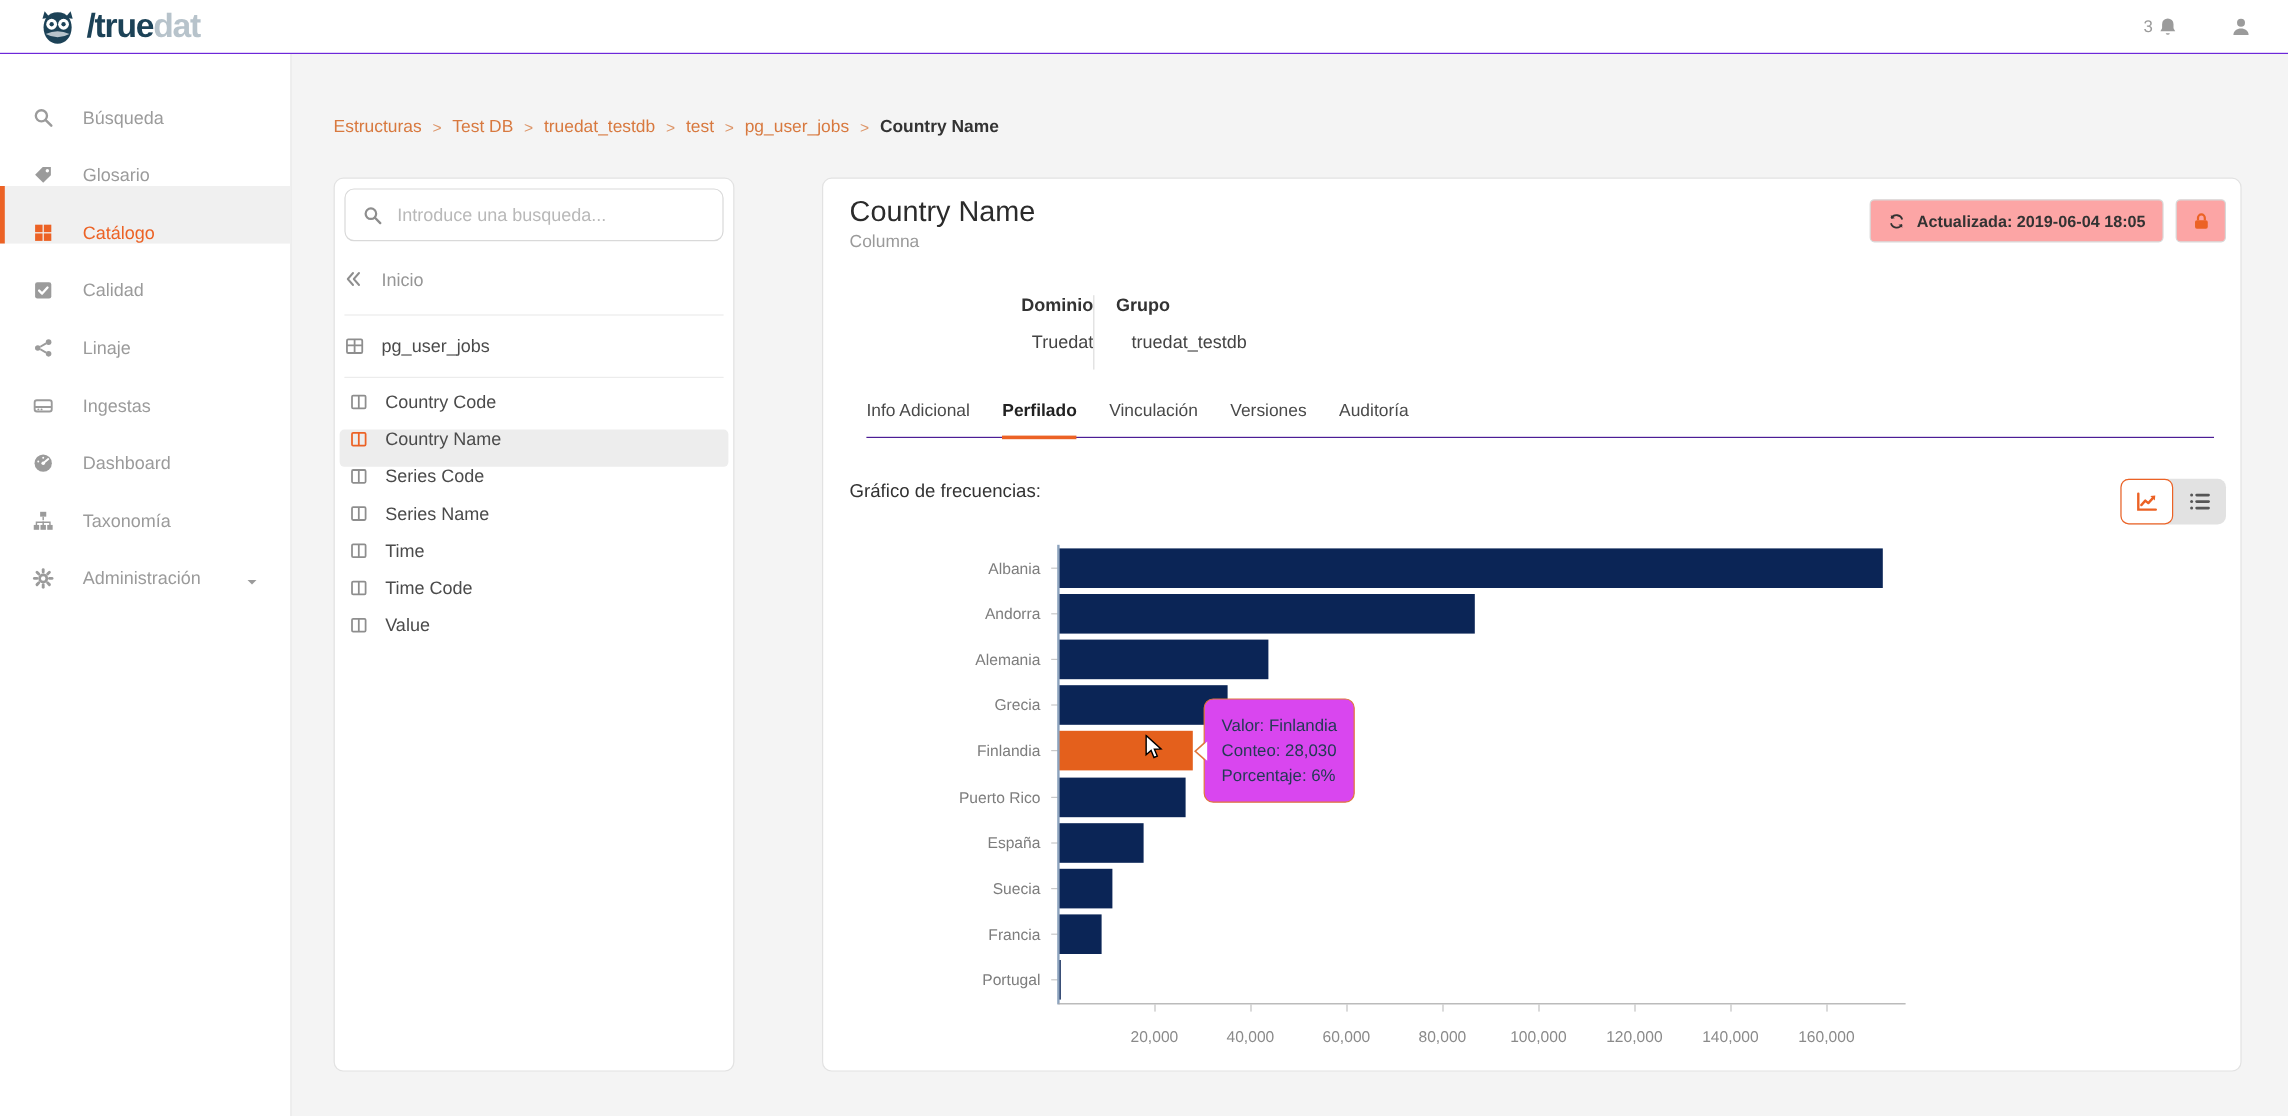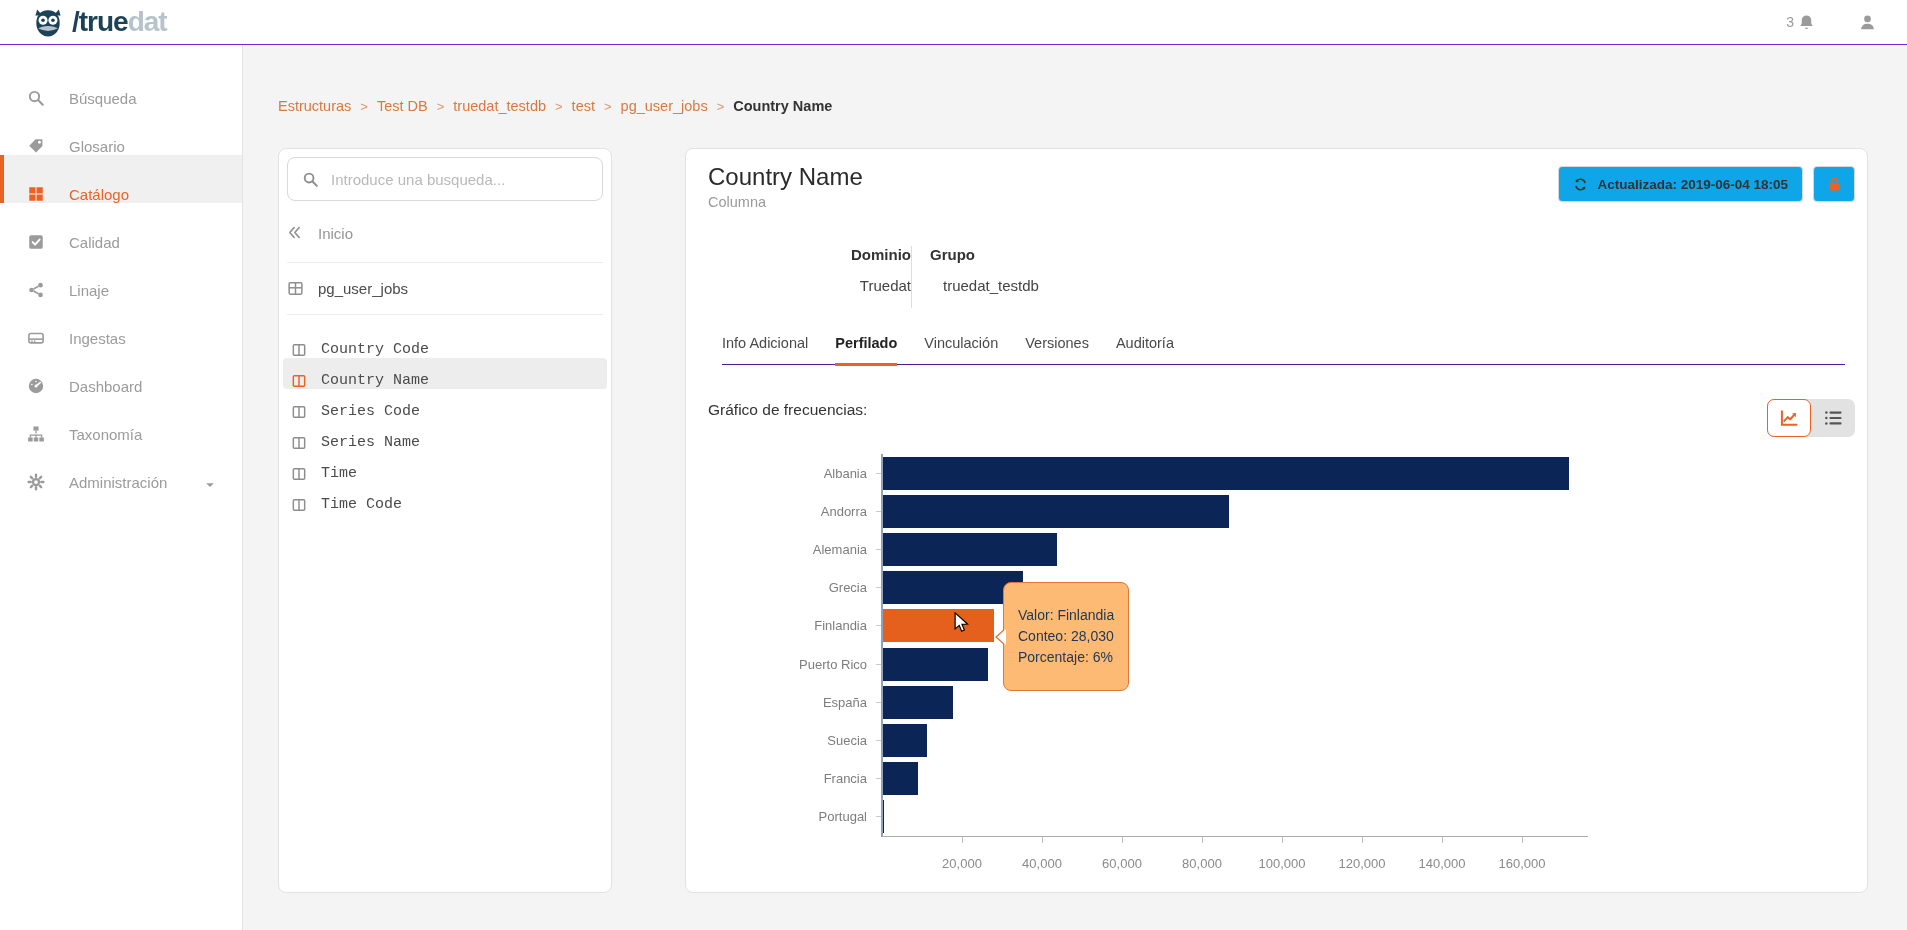--- a/index.html
+++ b/index.html
@@ -46,32 +46,32 @@
   .searchbox .icon { width:17px; height:17px; color:#8e8e8e; flex:none; }
   .searchbox input { border:none; outline:none; flex:1; font-size:15px; font-family:inherit; color:#555; }
   .searchbox input::placeholder { color:#b9b9b9; }
   .back-row { margin-top:24px; display:flex; align-items:flex-start; gap:16px; color:#969696;
     font-size:15px; padding-bottom:20px; border-bottom:1px solid #ececec; cursor:pointer; }
   .back-row .icon { width:15px; height:15px; color:#8e8e8e; }
   .table-row { display:flex; align-items:center; gap:14px; padding:17px 0; border-bottom:1px solid #ececec;
     color:#4b4b4b; font-size:15px; cursor:pointer; }
   .table-row .icon { width:17px; height:17px; color:#8e8e8e; }
   .col-list { margin-top:12px; }
-  .col-item { display:flex; align-items:flex-end; gap:14px; height:31px; padding:0 8px; margin:0 -4px;
-    font-size:15px; color:#4b4b4b; border-radius:4px; cursor:pointer;font-family:Liberation Mono, monospace; }
+  .col-item { display:flex; align-items:flex-start; gap:14px; height:31px; padding:0 8px; margin:0 -4px;
+    font-size:15px; color:#4b4b4b; border-radius:4px; cursor:pointer; }
   .col-item .icon { width:16px; height:16px; color:#8e8e8e; }
   .col-item.selected { background:#ededed; }
   .col-item.selected .icon { color:#ec6225; }
 
   
   .main-header { position:absolute; left:22px; right:12px; top:14px; display:flex; justify-content:space-between; }
   .page-title { font-size:24px; color:#2b2b2b; }
   .page-subtitle { font-size:14.5px; color:#9a9a9a; margin-top:3px; }
   .hdr-buttons { display:flex; gap:10px; align-items:flex-start; padding-top:3px; }
-  .btn { display:flex; align-items:center; gap:9px; height:36px; background:#0ea5e9; border:1px solid #d8d8d8;
+  .btn { display:flex; align-items:center; gap:9px; height:36px; background:#fca5a5; border:1px solid #d8d8d8;
     border-radius:4px; padding:0 14px; font-size:13.5px; font-weight:700; color:#333; cursor:pointer; }
   .btn .icon { width:15px; height:15px; color:#333; }
   .btn-lock { width:42px; justify-content:center; padding:0; }
   .btn-lock .icon { width:17px; height:17px; color:#ec6225; }
 
   .fields { position:absolute; left:22px; top:97px; display:flex; }
   .field-col { min-height:62px; }
   .field-col:first-child { width:203px;text-align:right; }
   .field-col + .field-col { border-left:1px solid #ddd; padding-left:18px; min-width:200px; }
   .field-label { font-size:15px; font-weight:700; color:#333; }
@@ -96,22 +96,22 @@
   .chart-row .lbl { width:168px; text-align:right; padding-right:9px; font-size:13px; color:#7d7d7d; flex:none; }
   .chart-row .ytick { width:6px; height:1px; background:#c9c9c9; flex:none; }
   .chart-row .track { width:703px; height:33px; position:relative; flex:none; }
   .chart-row .bar { position:absolute; left:0; top:0; bottom:0; }
   .axis-v { position:absolute; left:173px; top:0; width:2px; height:383px; background:#8da3bd; }
   .axis-h { position:absolute; left:174px; top:382px; width:706px; height:1px; background:#ababab; }
   .xtick { position:absolute; top:383px; width:1px; height:6px; background:#c2c2c2; }
   .xlabels { position:absolute; left:174px; top:402px; width:703px; height:18px; }
   .xlabel { position:absolute; transform:translateX(-50%); font-size:13px; color:#8a8a8a; }
 
-  .tooltip { position:absolute; left:295px; top:128px; background:#fdba74; border:1px solid #e0763c;
-    border-radius:8px; padding:22px 14px; z-index:5; }
+  .tooltip { position:absolute; left:295px; top:128px; background:#d946ef; border:1px solid #e0763c;
+    border-radius:8px; padding:11px 14px; z-index:5; }
   .tooltip-line { font-size:14px; color:#233a54; line-height:21px; white-space:nowrap; }
   .tooltip::before { content:""; position:absolute; left:-9px; top:50%; margin-top:-8px;
     border-top:8px solid transparent; border-bottom:8px solid transparent; border-right:9px solid #e0763c; }
   .tooltip::after { content:""; position:absolute; left:-7.5px; top:50%; margin-top:-8px;
     border-top:8px solid transparent; border-bottom:8px solid transparent; border-right:9px solid #fff; }
 
   .cursor { position:absolute; left:245px; top:158px; width:18px; height:22px; z-index:6; }
 
   .icon svg { width:100%; height:100%; display:block; }
 </style>
@@ -357,20 +357,29 @@
           <span>Time</span>
         </div>
         <div class="col-item">
           <span class="icon">
             <svg viewBox="0 0 24 24">
               <rect x="3.5" y="4" width="17" height="16" rx="1.5" fill="none" stroke="currentColor" stroke-width="2.2"></rect>
               <line x1="12" y1="4" x2="12" y2="20" stroke="currentColor" stroke-width="2.2"></line>
             </svg>
           </span>
           <span>Time Code</span>
+        </div>
+        <div class="col-item">
+          <span class="icon">
+            <svg viewBox="0 0 24 24">
+              <rect x="3.5" y="4" width="17" height="16" rx="1.5" fill="none" stroke="currentColor" stroke-width="2.2"></rect>
+              <line x1="12" y1="4" x2="12" y2="20" stroke="currentColor" stroke-width="2.2"></line>
+            </svg>
+          </span>
+          <span>Value</span>
         </div>
       </div>
   </div>
 
   <div class="card card-main">
     <div class="main-header">
       <div>
         <div class="page-title">Country Name</div>
         <div class="page-subtitle">Columna</div>
       </div>

